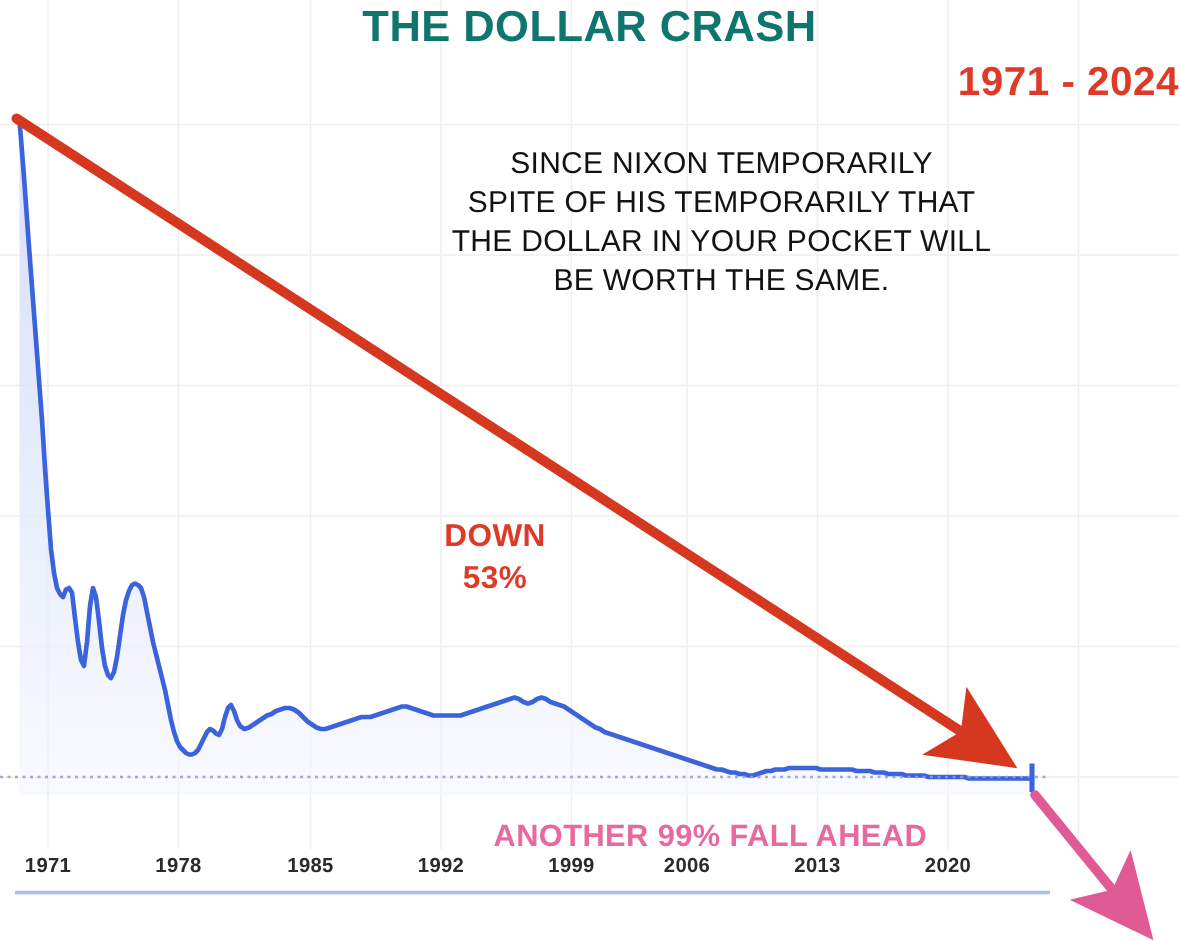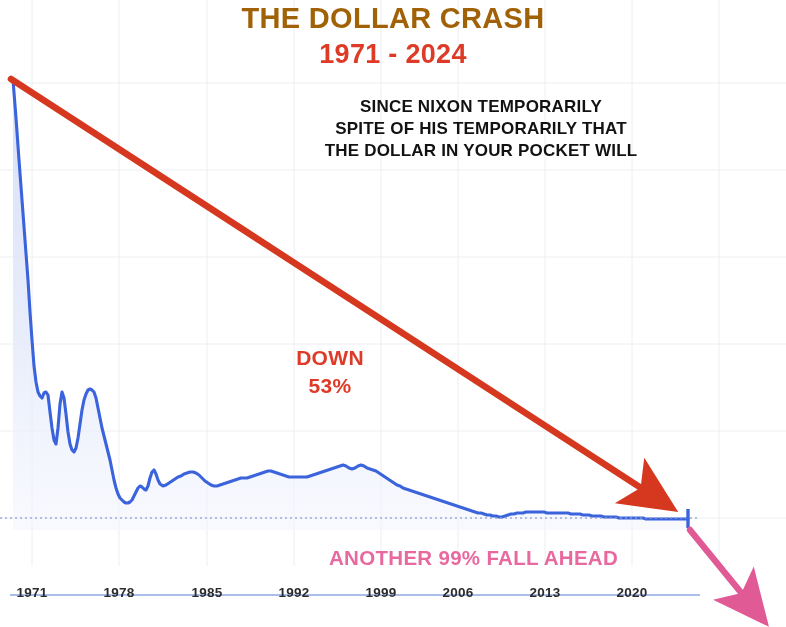--- a/index.html
+++ b/index.html
@@ -33,43 +33,44 @@
     left: 0;
     top: 2px;
     width: 786px;
     text-align: center;
     pointer-events: none;
   }
   #title-main {
     font-size: 29px;
     font-weight: bold;
     letter-spacing: 0.3px;
-    color: #a16207;
+    color: #0f766e;
     line-height: 1.12;
     white-space: nowrap;
   }
   #title-sub {
     font-size: 27px;
     font-weight: bold;
     letter-spacing: 0.3px;
     color: #DD3B28;
     line-height: 1.25;
     margin-top: 4px;
+    text-align: right;
   }
 
   
   #body-text {
     position: absolute;
     left: 233px;
     top: 96px;
     width: 496px;
     text-align: center;
     color: #121212;
-    font-size: 17px;
-    font-weight: bold;
+    font-size: 20px;
+    font-weight: normal;
     line-height: 1.3;
     letter-spacing: 0.2px;
     pointer-events: none;
   }
   #body-text .ln { display: block; white-space: nowrap; }
 
   
   #down-callout {
     position: absolute;
     left: 272px;
@@ -103,21 +104,21 @@
   #xaxis {
     position: absolute;
     left: 0;
     top: 569px;
     width: 786px;
     height: 20px;
     pointer-events: none;
   }
   #xaxis .tick {
     position: absolute;
-    top: 16px;
+    top: 0;
     transform: translateX(-50%);
     font-size: 13.5px;
     font-weight: bold;
     color: #2b2b2b;
     letter-spacing: 0.2px;
     white-space: nowrap;
   }
 </style>
 </head>
 <body>
@@ -263,20 +264,21 @@
 
   <div id="headline">
     <div id="title-main">THE DOLLAR CRASH</div>
     <div id="title-sub">1971 - 2024</div>
   </div>
 
   <div id="body-text">
     <span class="ln">SINCE NIXON TEMPORARILY</span>
     <span class="ln">SPITE OF HIS TEMPORARILY THAT</span>
     <span class="ln">THE DOLLAR IN YOUR POCKET WILL</span>
+    <span class="ln">BE WORTH THE SAME.</span>
   </div>
 
   <div id="down-callout">
     <span class="ln">DOWN</span>
     <span class="ln">53%</span>
   </div>
 
   <div id="ahead-callout">ANOTHER  99% FALL AHEAD</div>
 
   <div id="xaxis">

